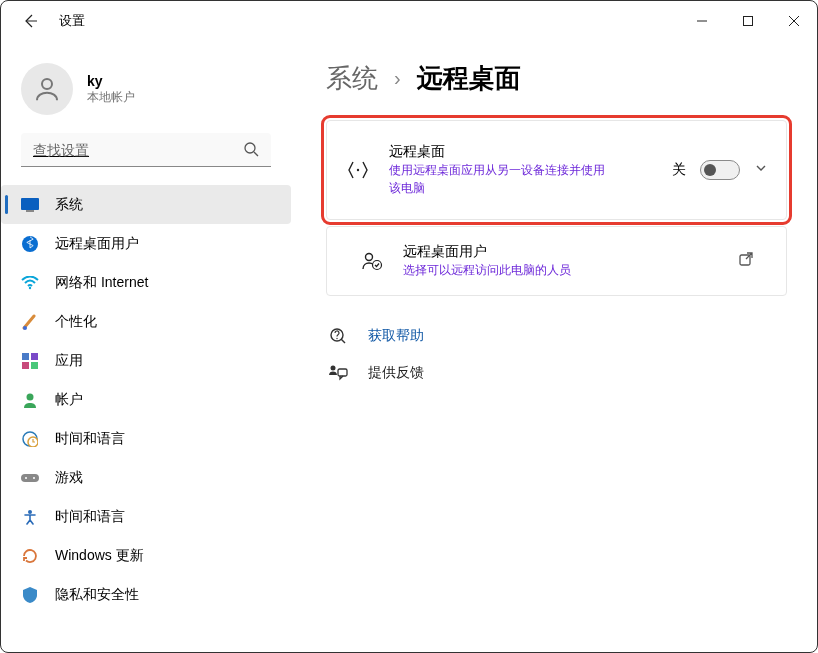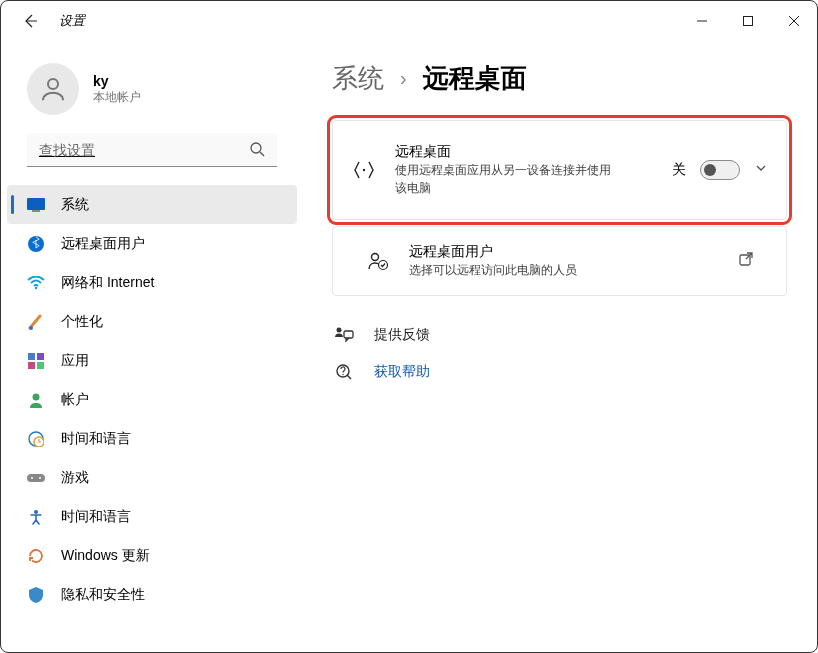--- a/index.html
+++ b/index.html
@@ -1,25 +1,25 @@
 <!DOCTYPE html>
 <html><head>
 <meta charset="utf-8">
 <style>
   * { box-sizing: border-box; margin: 0; padding: 0; }
   html, body { width: 818px; height: 653px; font-family: "Segoe UI", "Microsoft YaHei", sans-serif; background: #fff; overflow: hidden; }
   body { border: 1px solid #333; border-radius: 8px; position: relative; }
 
   .titlebar { height: 40px; display: flex; align-items: center; padding: 0 0 0 18px; }
   .back-btn { width: 22px; height: 22px; display:flex; align-items:center; justify-content:center; cursor:pointer; }
-  .app-title { margin-left: 18px; font-size: 13px; font-style: italic; }
+  .app-title { margin-left: 18px; font-size: 13px; }
   .win-controls { margin-left: auto; display:flex; }
   .win-btn { width: 46px; height: 32px; display:flex; align-items:center; justify-content:center; cursor:pointer; }
 
-  .content { display:flex; height: calc(100% - 40px); margin-left: 6px; }
+  .content { display:flex; height: calc(100% - 40px); }
 
   .sidebar { width: 300px; padding: 0 10px 0 0; display:flex; flex-direction:column; }
   .user-block { display:flex; align-items:center; padding: 22px 20px 18px 20px; gap: 14px; }
   .avatar { width: 52px; height: 52px; border-radius: 50%; background:#e8e8e8; display:flex; align-items:center; justify-content:center; }
   .user-name { font-size: 14px; font-weight:600; }
   .user-sub { font-size: 12px; color:#737373; }
 
   .search-wrap { padding: 0 20px 18px 20px; position:relative; }
   .search-input { width: 100%; height: 34px; border: none; border-bottom: 1.5px solid #888; background:#f9f9f9; padding: 0 34px 0 12px; font-size:14px; outline:none; border-radius:4px 4px 0 0;text-decoration:underline;}
   .search-input::placeholder { color:#666; }
@@ -35,21 +35,21 @@
   .breadcrumb { display:flex; align-items:center; gap: 16px; margin-bottom: 24px; }
   .breadcrumb .bc-parent { font-size: 26px; color:#666; cursor:pointer; }
   .breadcrumb .bc-sep { font-size: 20px; color:#888; }
   .breadcrumb .bc-current { font-size: 26px; font-weight:600; }
 
   .card { border:1px solid #e6e6e6; border-radius:4px; padding: 16px 32px; display:flex; align-items:center; gap:18px; margin-bottom:6px; background:#fff; }
   .card.highlight { outline: 3px solid #e63b2f; outline-offset: 2px; padding: 22px 18px; }
   .card-icon { width:26px; display:flex; justify-content:center; color:#333; }
   .card-body { flex:1; }
   .card-title { font-size: 14px; }
-  .card-sub { font-size: 12px; color:#404040; line-height:1.5; max-width: 220px; }
+  .card-sub { font-size: 12px; color:#6d28d9; line-height:1.5; max-width: 220px; }
   .card-right { display:flex; align-items:center; gap:14px; }
   .toggle-label { font-size:14px; }
   .toggle { width:40px; height:20px; border-radius:10px; background:#f0f0f0; border:1px solid #8a8a8a; position:relative; cursor:pointer; }
   .toggle .knob { width:12px; height:12px; border-radius:50%; background:#555; position:absolute; top:3px; left:3px; }
   .chevron { cursor:pointer; color:#555; }
   .ext-icon { cursor:pointer; color:#555; }
 
   .links { margin-top: 30px; display:flex; flex-direction:column; gap:18px; }
   .link-row { display:flex; align-items:center; gap:18px; font-size:14px; }
   .link-text { color:#1259a6; cursor:pointer; }
@@ -271,35 +271,35 @@
               <rect x="2" y="4" width="10" height="10" rx="1.5" stroke="#555" stroke-width="1.3" fill="none"></rect>
               <path d="M9 2h5v5M14 2L8 8" stroke="#555" stroke-width="1.3" fill="none"></path>
             </svg>
         </span>
       </div>
     </div>
 
     <div class="links">
       <div class="link-row">
         <span class="link-icon">
+          <svg width="20" height="20" viewBox="0 0 20 20">
+              <circle cx="9" cy="9" r="6" stroke="#333" stroke-width="1.4" fill="none"></circle>
+              <path d="M7 7a2 2 0 1 1 3 1.7c-.7.5-1 1-1 1.8" stroke="#333" stroke-width="1.2" fill="none"></path>
+              <circle cx="9" cy="12.5" r="0.7" fill="#333"></circle>
+              <line x1="13" y1="13" x2="17" y2="17" stroke="#333" stroke-width="1.4"></line>
+            </svg>
+        </span>
+        <span class="link-text">获取帮助</span>
+      </div>
+      <div class="link-row">
+        <span class="link-icon">
           <svg width="20" height="18" viewBox="0 0 20 18">
               <circle cx="5" cy="4" r="2.5" fill="#333"></circle>
               <path d="M1 11c0-2.5 2-3.5 4-3.5s4 1 4 3.5" fill="#333"></path>
               <rect x="10" y="5" width="9" height="7" rx="1.5" stroke="#333" stroke-width="1.3" fill="none"></rect>
               <path d="M12 12v3l3-3" stroke="#333" stroke-width="1.3" fill="none"></path>
             </svg>
         </span>
         <span class="link-text plain">提供反馈</span>
       </div>
-      <div class="link-row">
-        <span class="link-icon">
-          <svg width="20" height="20" viewBox="0 0 20 20">
-              <circle cx="9" cy="9" r="6" stroke="#333" stroke-width="1.4" fill="none"></circle>
-              <path d="M7 7a2 2 0 1 1 3 1.7c-.7.5-1 1-1 1.8" stroke="#333" stroke-width="1.2" fill="none"></path>
-              <circle cx="9" cy="12.5" r="0.7" fill="#333"></circle>
-              <line x1="13" y1="13" x2="17" y2="17" stroke="#333" stroke-width="1.4"></line>
-            </svg>
-        </span>
-        <span class="link-text">获取帮助</span>
-      </div>
     </div>
   </div>
 </div>
 
 </body></html>

